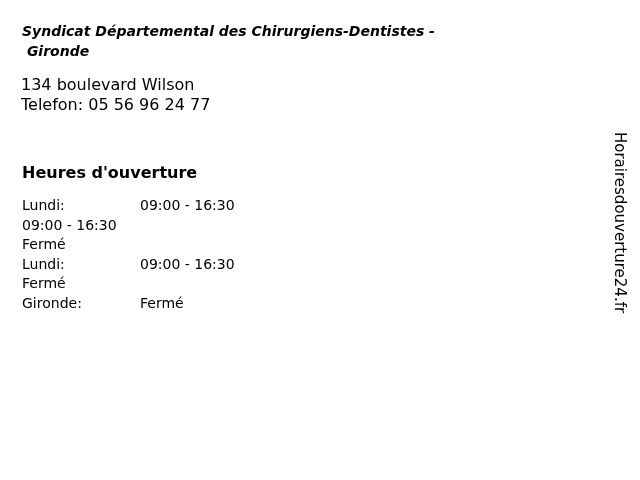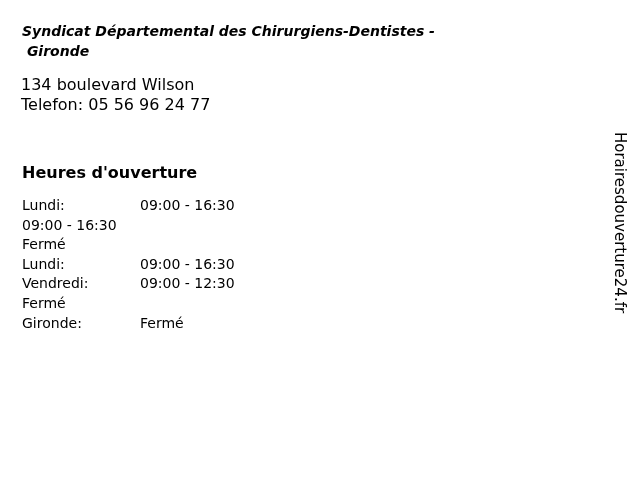--- a/index.html
+++ b/index.html
@@ -90,24 +90,20 @@
     <span class="schedule-time">09:00 - 16:30</span>
   </div>
   <div class="schedule-row">
     <span class="schedule-time">Fermé</span>
   </div>
   <div class="schedule-row">
     <span class="schedule-day">Lundi:</span>
     <span class="schedule-time">09:00 - 16:30</span>
   </div>
   <div class="schedule-row">
-    <span class="schedule-day">Vendredi:</span>
-    <span class="schedule-time">09:00 - 12:30</span>
-  </div>
-  <div class="schedule-row">
     <span class="schedule-time">Fermé</span>
   </div>
   <div class="schedule-row">
     <span class="schedule-day">Gironde:</span>
     <span class="schedule-time">Fermé</span>
   </div>
 </div>
 
 <div class="watermark">Horairesdouverture24.fr</div>
 

